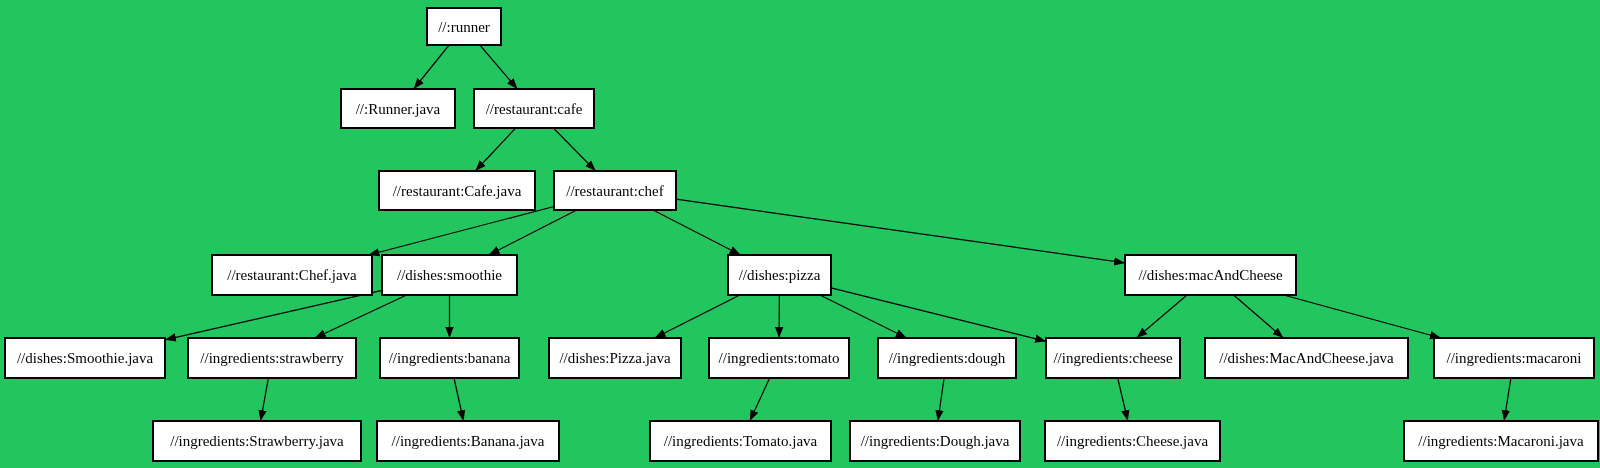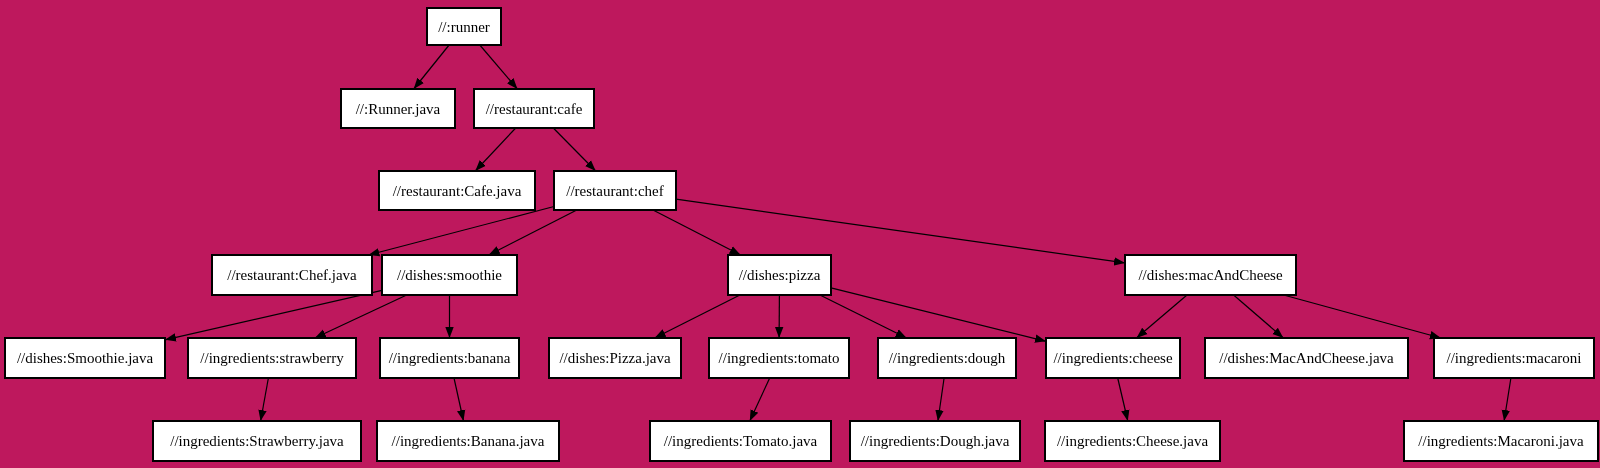--- a/index.html
+++ b/index.html
@@ -4,21 +4,21 @@
 <style>
   html, body {
     margin: 0;
     padding: 0;
     background: #ffffff;
   }
   .stage {
     position: relative;
     width: 1600px;
     height: 468px;
-    background: #be185d;
+    background: #22c55e;
     overflow: hidden;
   }
   #graph-svg {
     display: block;
     width: 1600px;
     height: 468px;
   }
   #graph-svg text {
     font-family: "Liberation Serif", "DejaVu Serif", serif;
     font-size: 15px;

